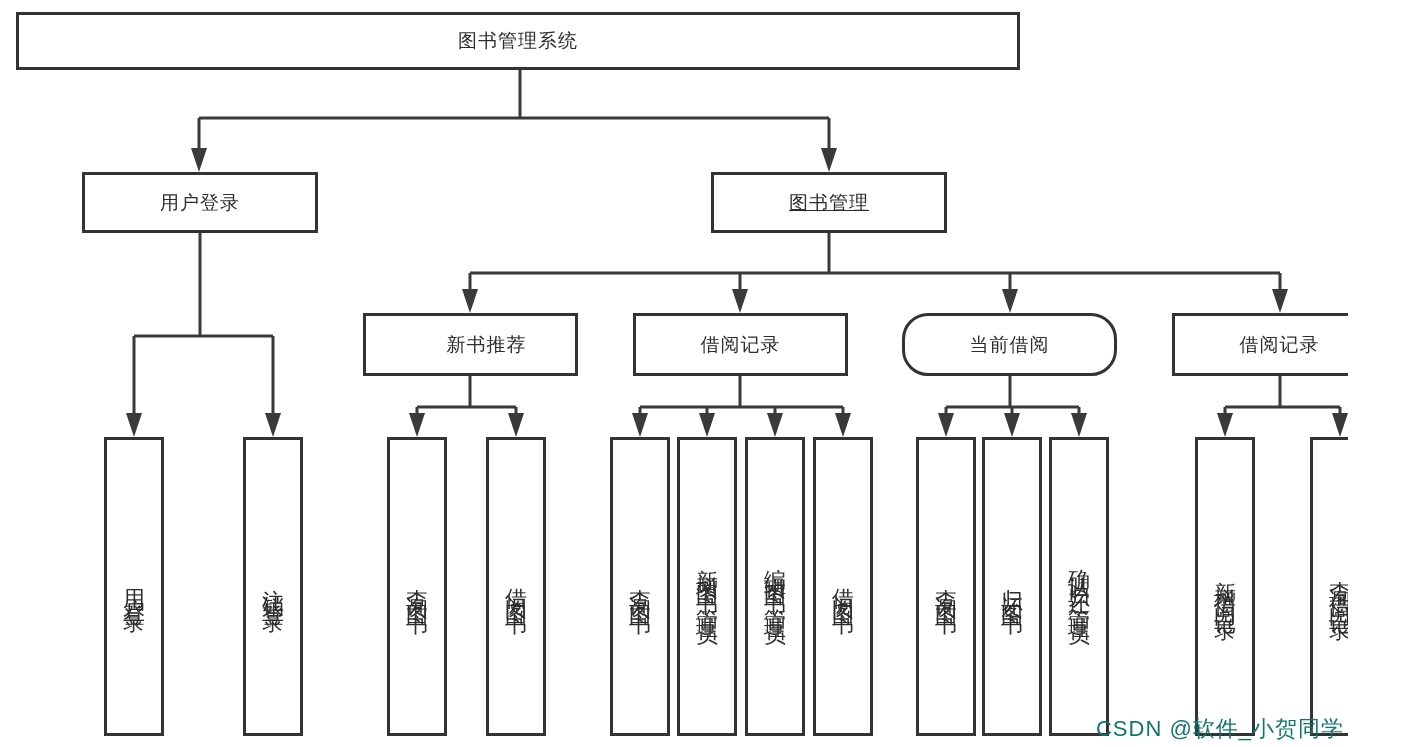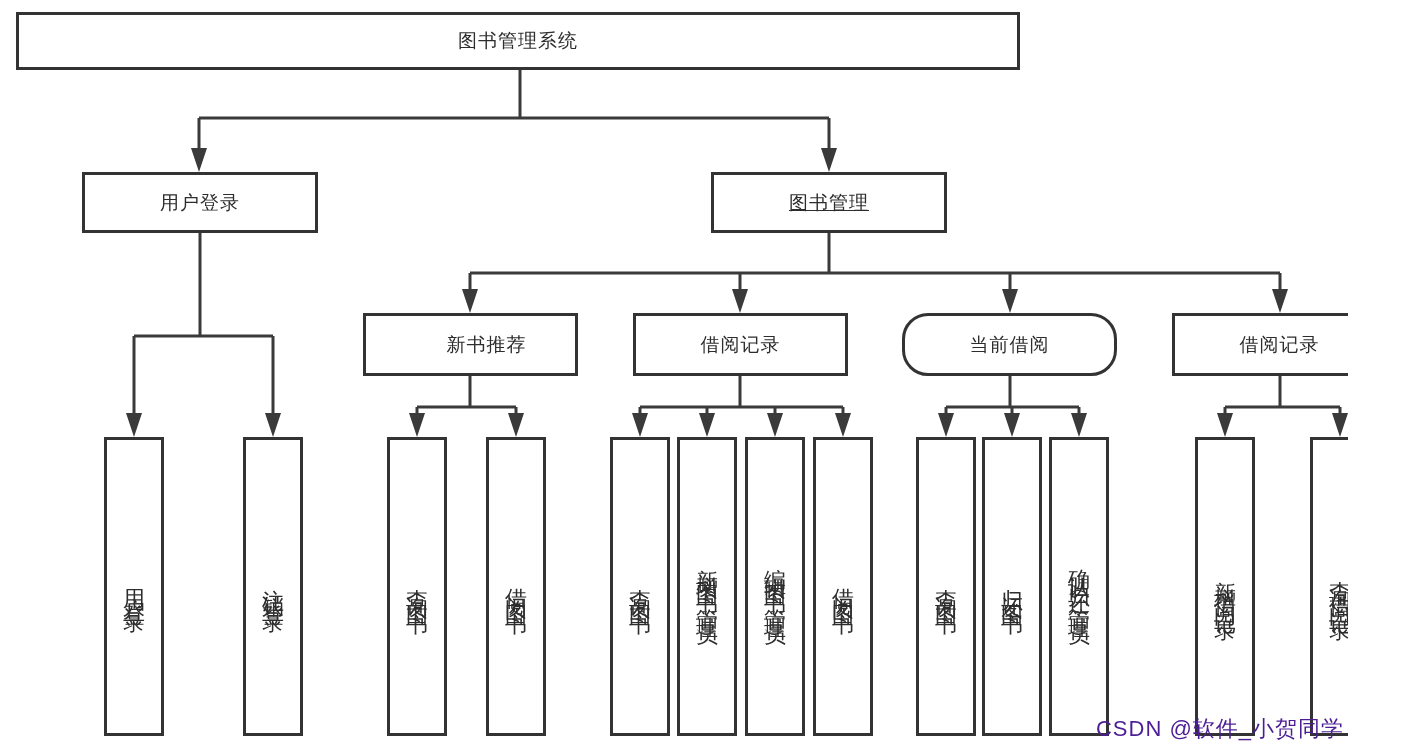--- a/index.html
+++ b/index.html
@@ -46,21 +46,21 @@
     text-orientation: mixed;
     letter-spacing: 8px;
     line-height: 1;
     white-space: nowrap;
   }
   .watermark {
     position: absolute;
     right: 4px;
     bottom: 3px;
     font-size: 22px;
-    color: #4c1d95;
+    color: #0f766e;
     letter-spacing: 1px;
     z-index: 5;
     white-space: nowrap;
   }
 </style>
 </head>
 <body>
 
 <div class="canvas">
 

